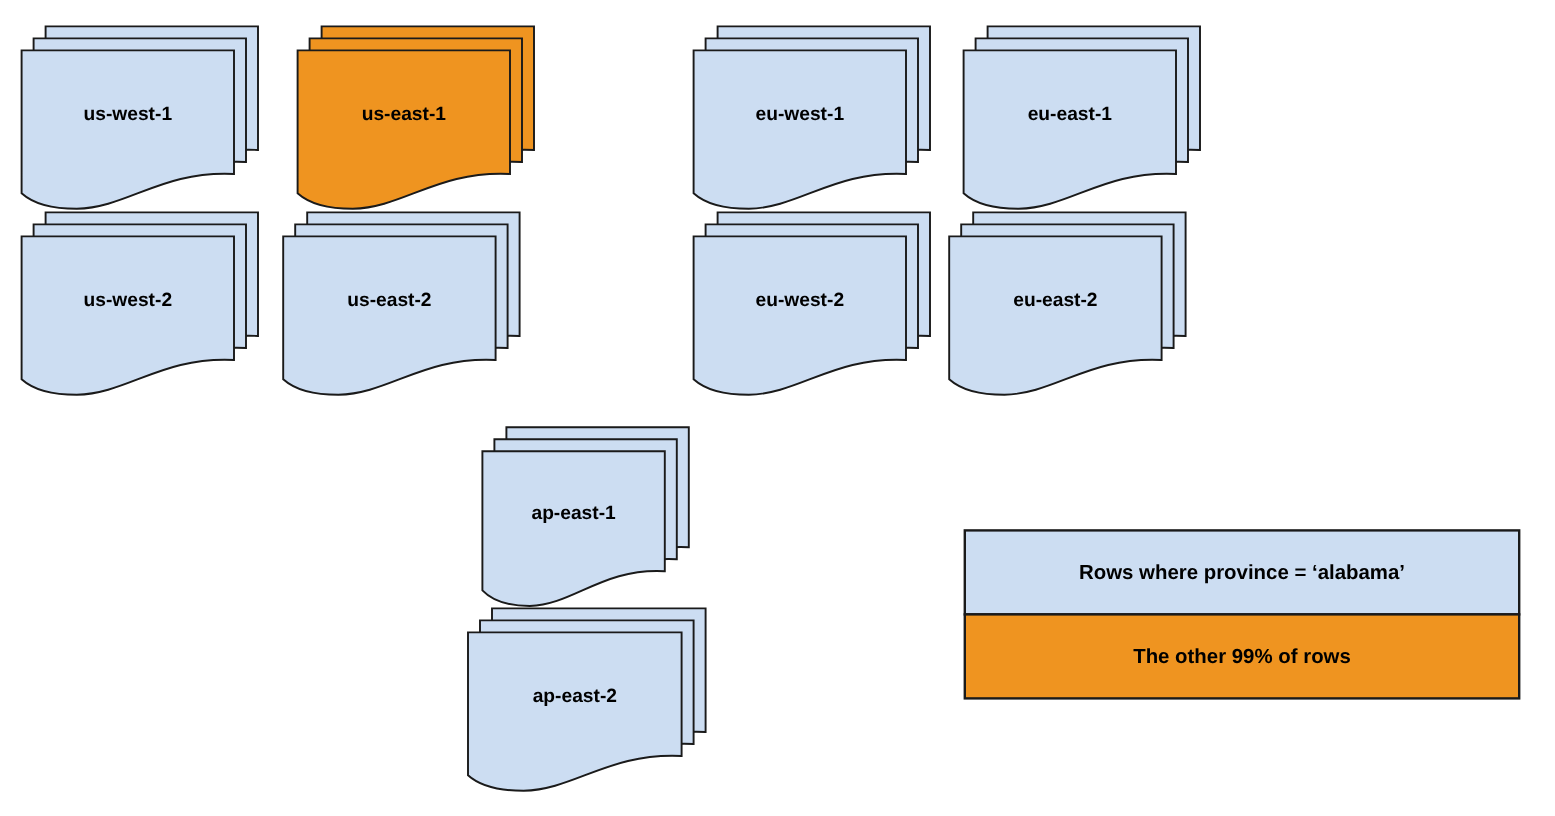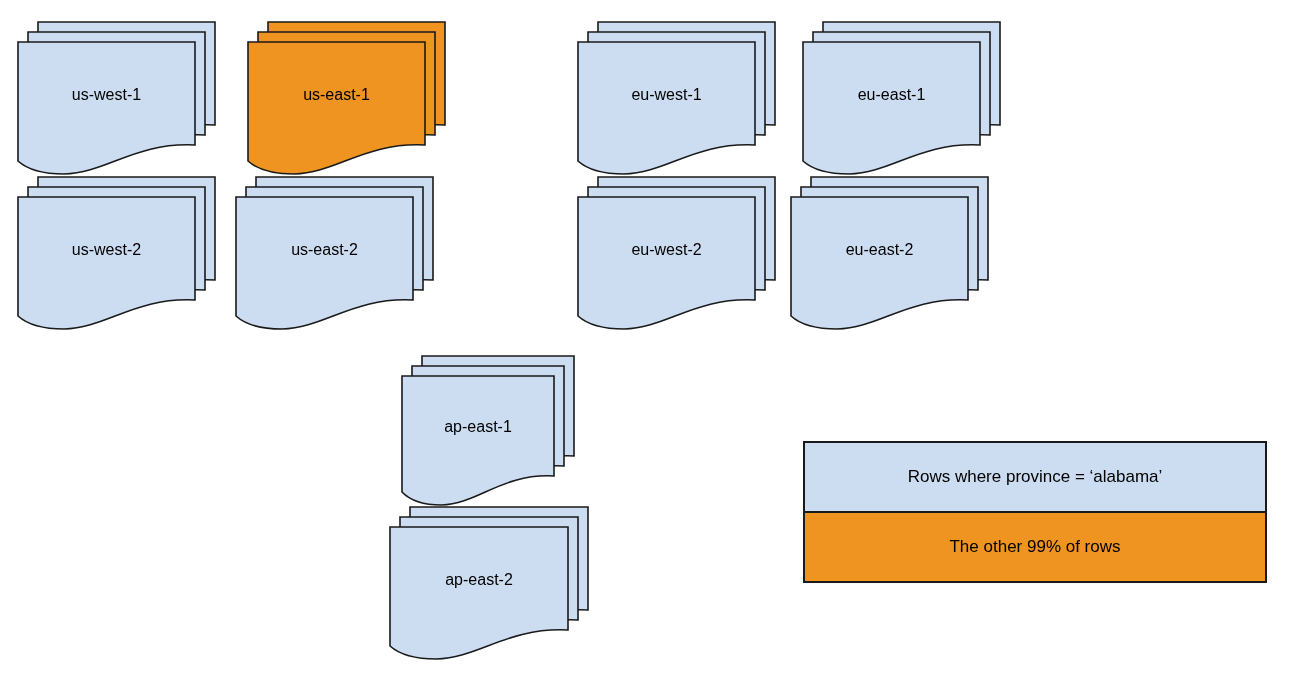--- a/index.html
+++ b/index.html
@@ -13,20 +13,21 @@
     position: relative;
     overflow: hidden;
     font-family: "Liberation Sans", sans-serif;
   }
   #diagram-root {
     position: absolute;
     left: 0;
     top: 0;
     width: 1184px;
     height: 680px;
+    font-weight: bold;
   }
   .doc-label {
     font-family: "Liberation Sans", sans-serif;
     font-size: 16px;
     fill: #000000;
     text-anchor: middle;
     dominant-baseline: middle;
   }
   .legend-label {
     font-family: "Liberation Sans", sans-serif;

